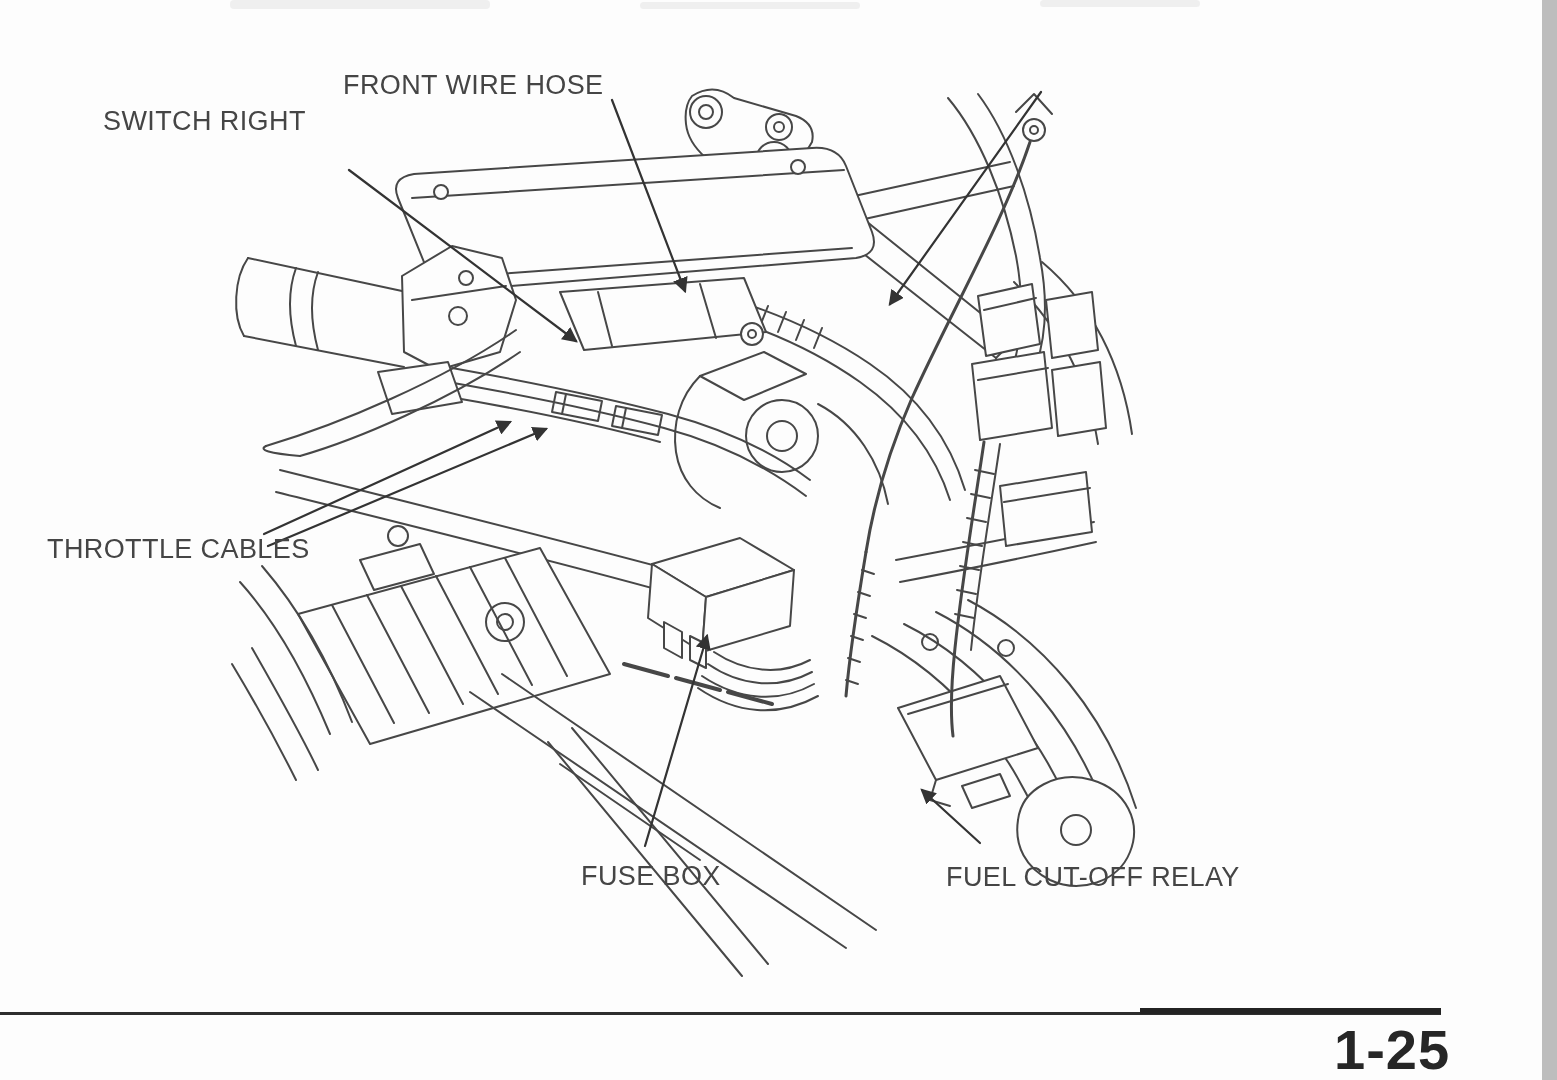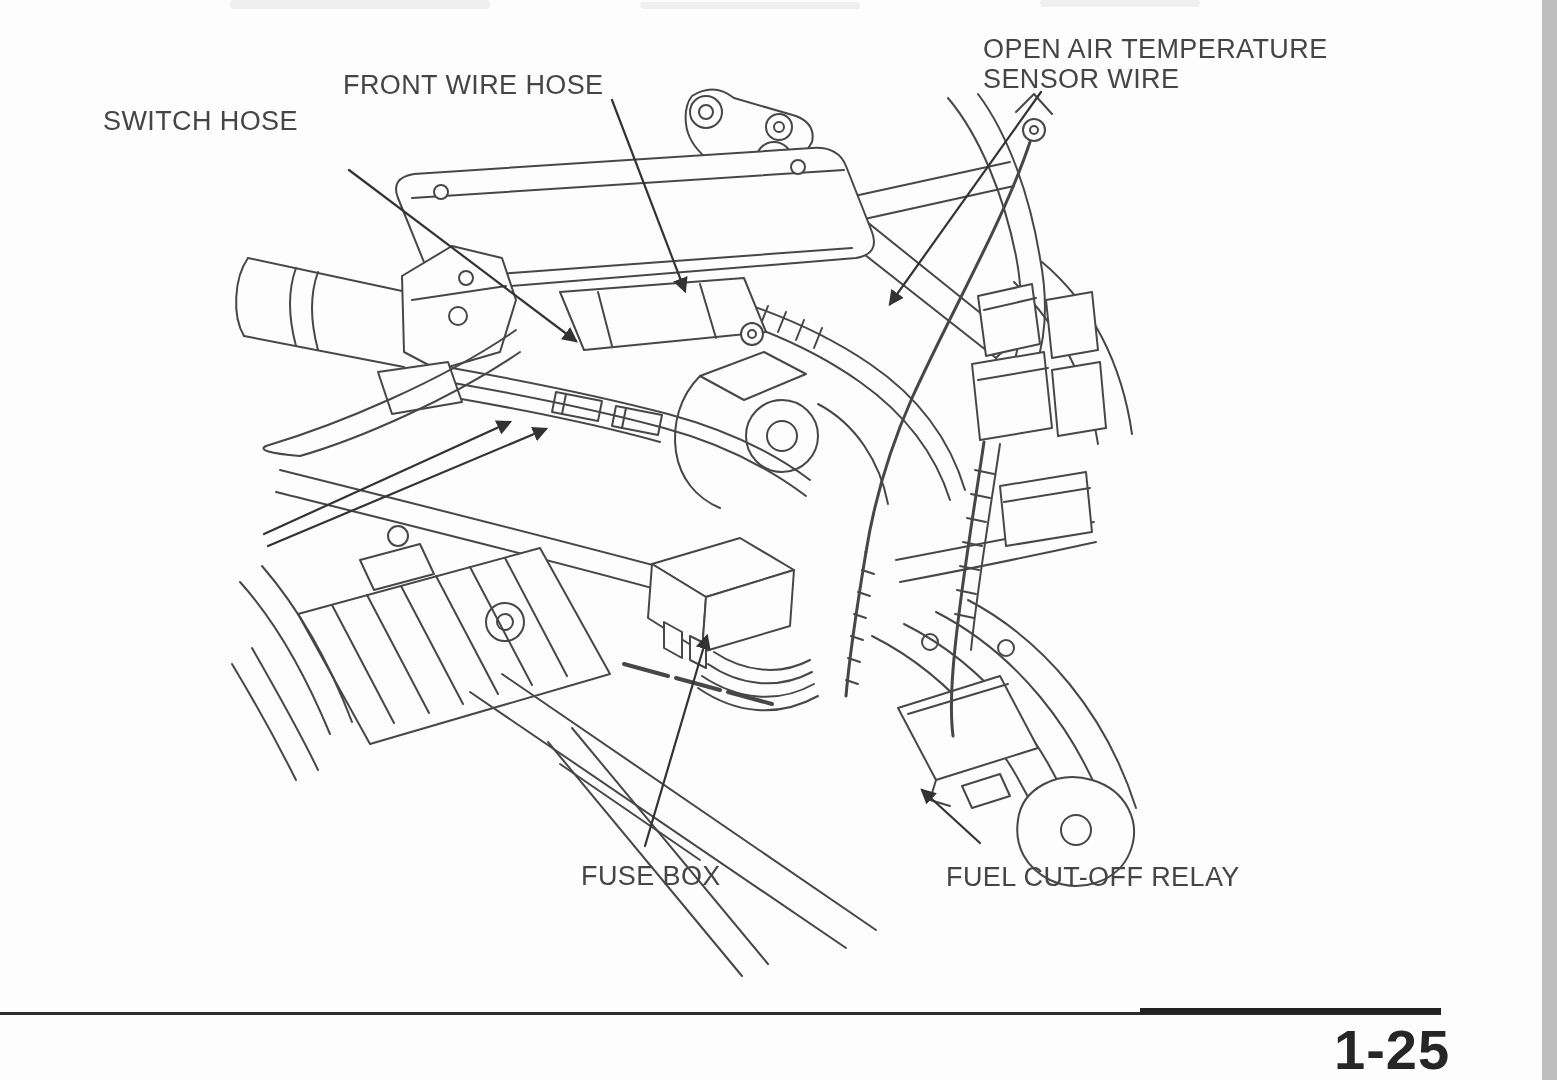--- a/index.html
+++ b/index.html
@@ -219,32 +219,31 @@
         <path d="M 980 843 L 922 790" marker-end="url(#arr)"></path>
       </g>
     </g>
   </svg>
 
   <div class="smudge" style="left:230px;top:0;width:260px;height:9px"></div>
   <div class="smudge" style="left:640px;top:2px;width:220px;height:7px"></div>
   <div class="smudge" style="left:1040px;top:0;width:160px;height:7px"></div>
 
   <div class="label" style="left:103px;top:106px">
-    <span>SWITCH HOSE</span>
+    <span>SWITCH RIGHT</span>
   </div>
 
   <div class="label" style="left:343px;top:70px">
     <span>FRONT WIRE HOSE</span>
   </div>
 
-  <div class="label" style="left:983px;top:34px">
-    <span>OPEN AIR TEMPERATURE</span>
-    <span>SENSOR WIRE</span>
-  </div>
-
+
+  <div class="label" style="left:47px;top:534px">
+    <span>THROTTLE CABLES</span>
+  </div>
 
   <div class="label" style="left:581px;top:861px">
     <span>FUSE BOX</span>
   </div>
 
   <div class="label" style="left:946px;top:862px">
     <span>FUEL CUT-OFF RELAY</span>
   </div>
 
   <div class="footer-rule"></div>

